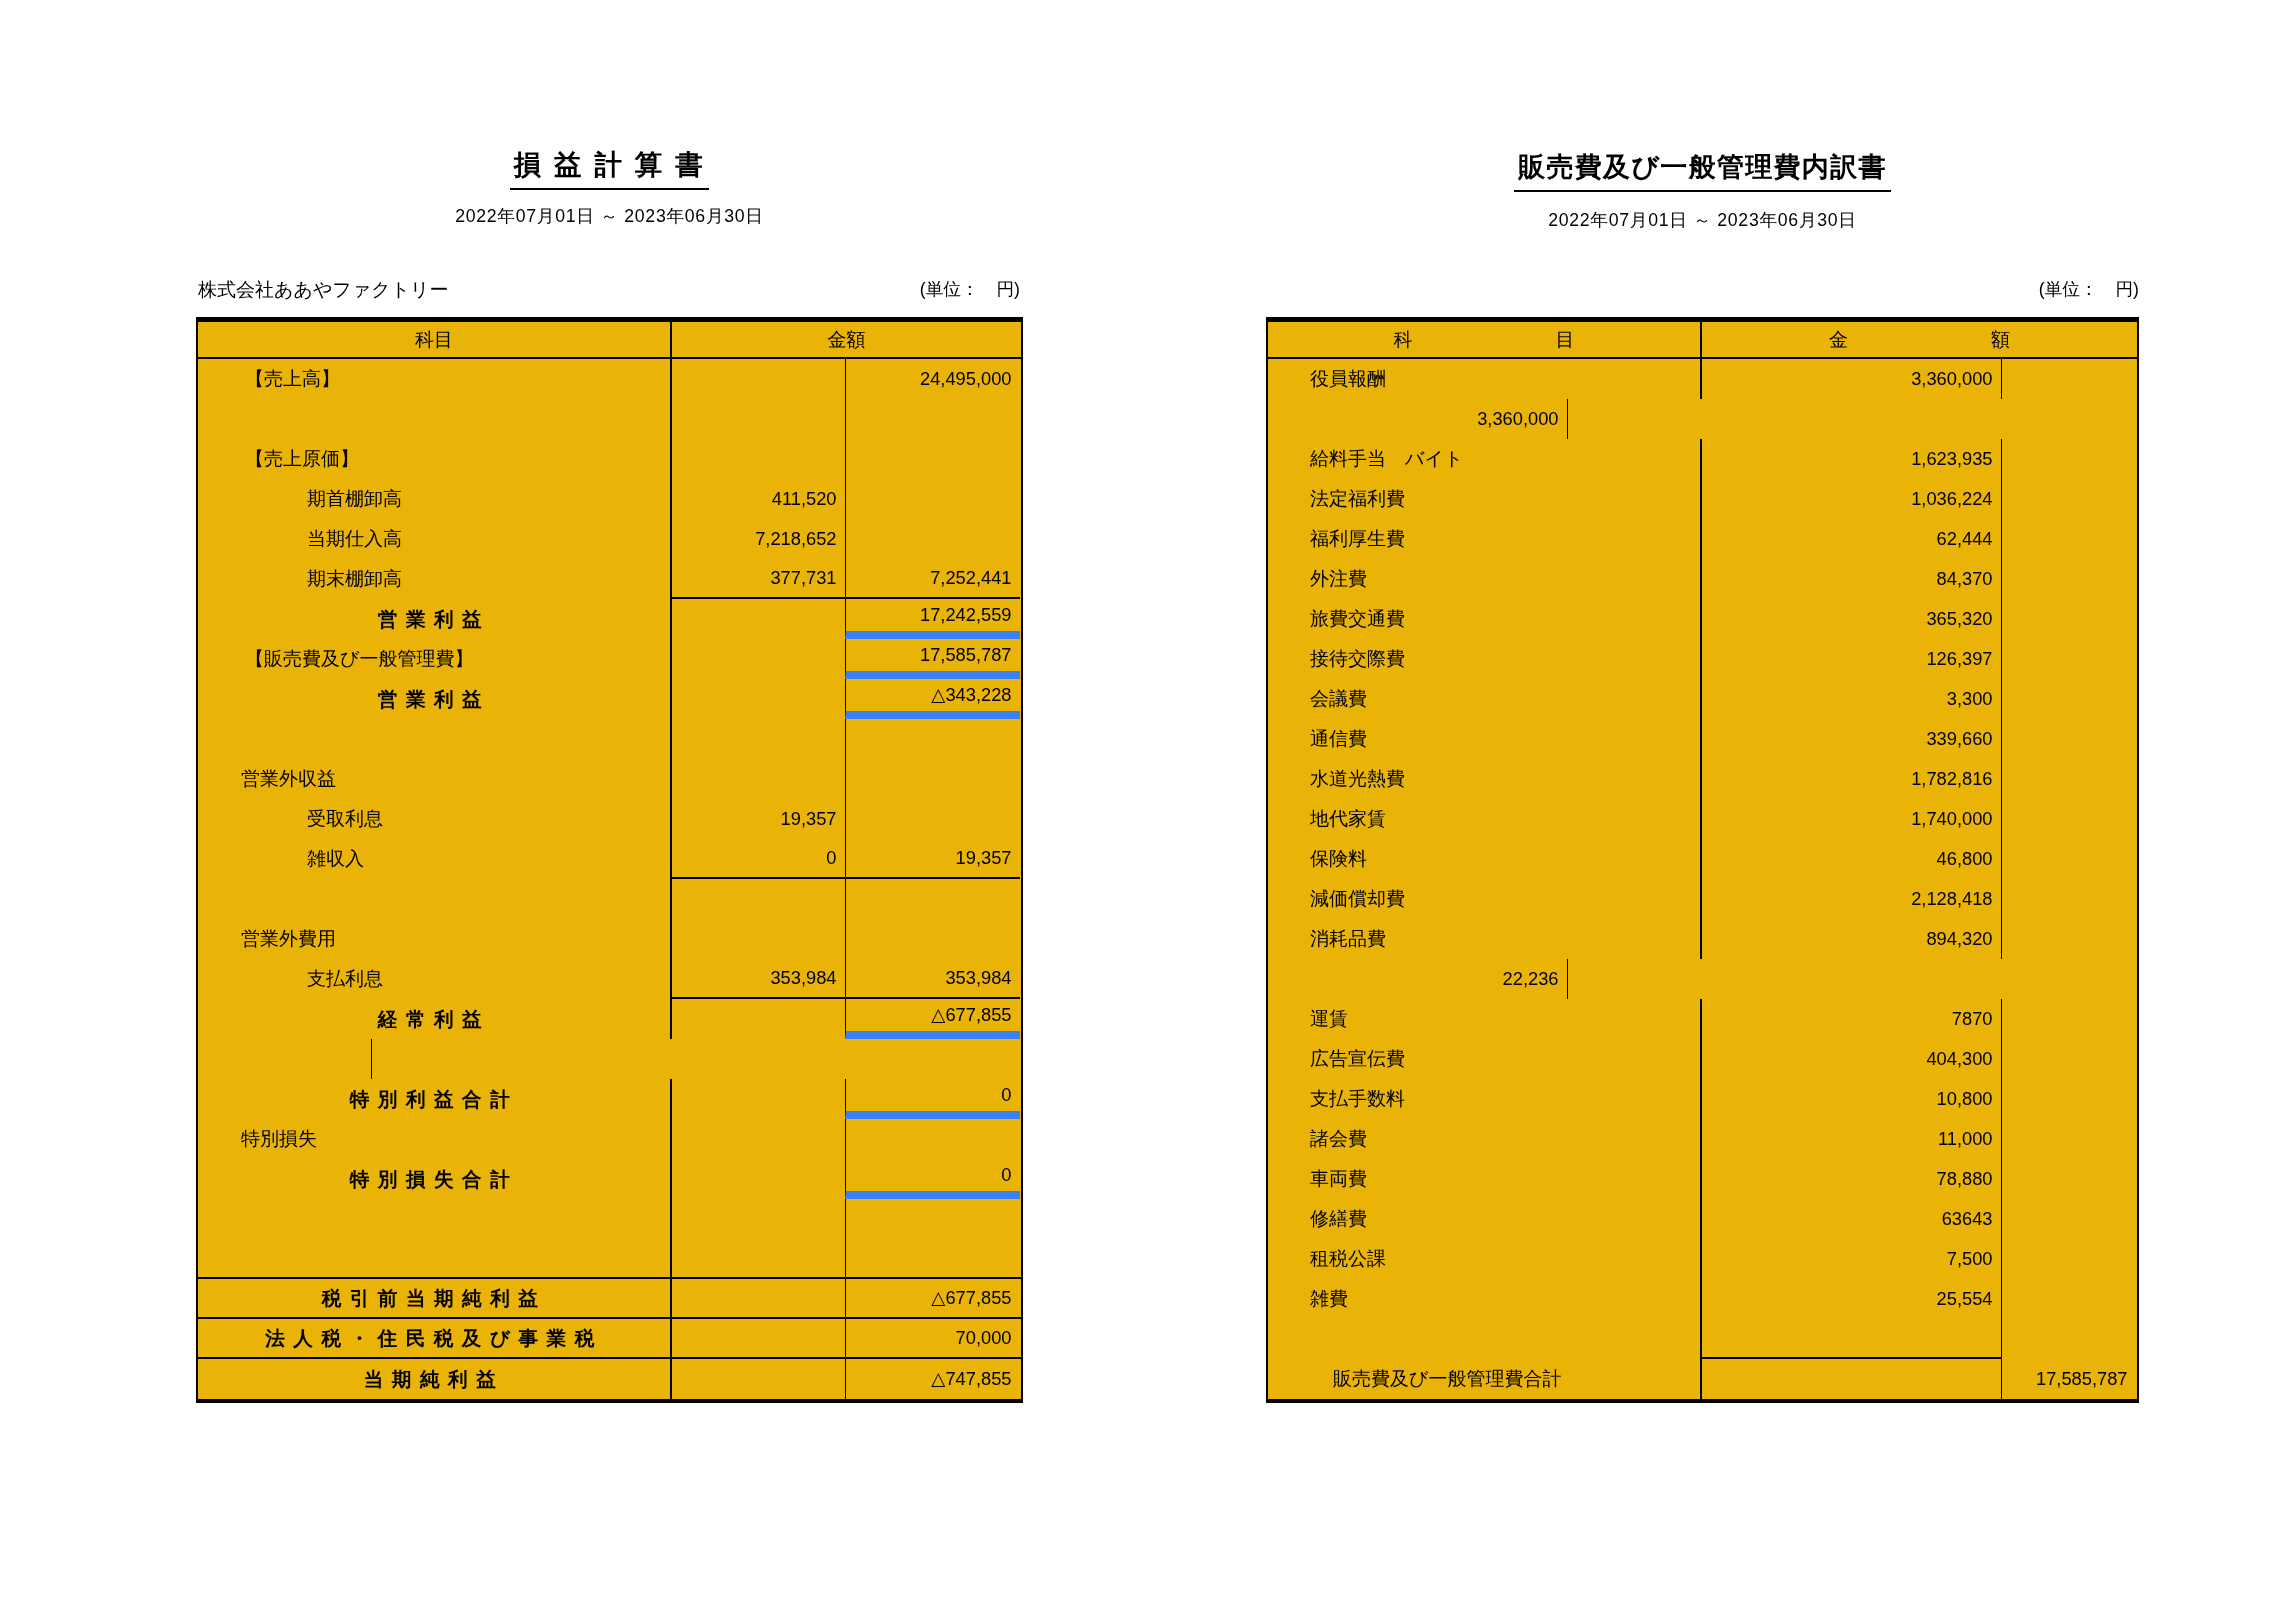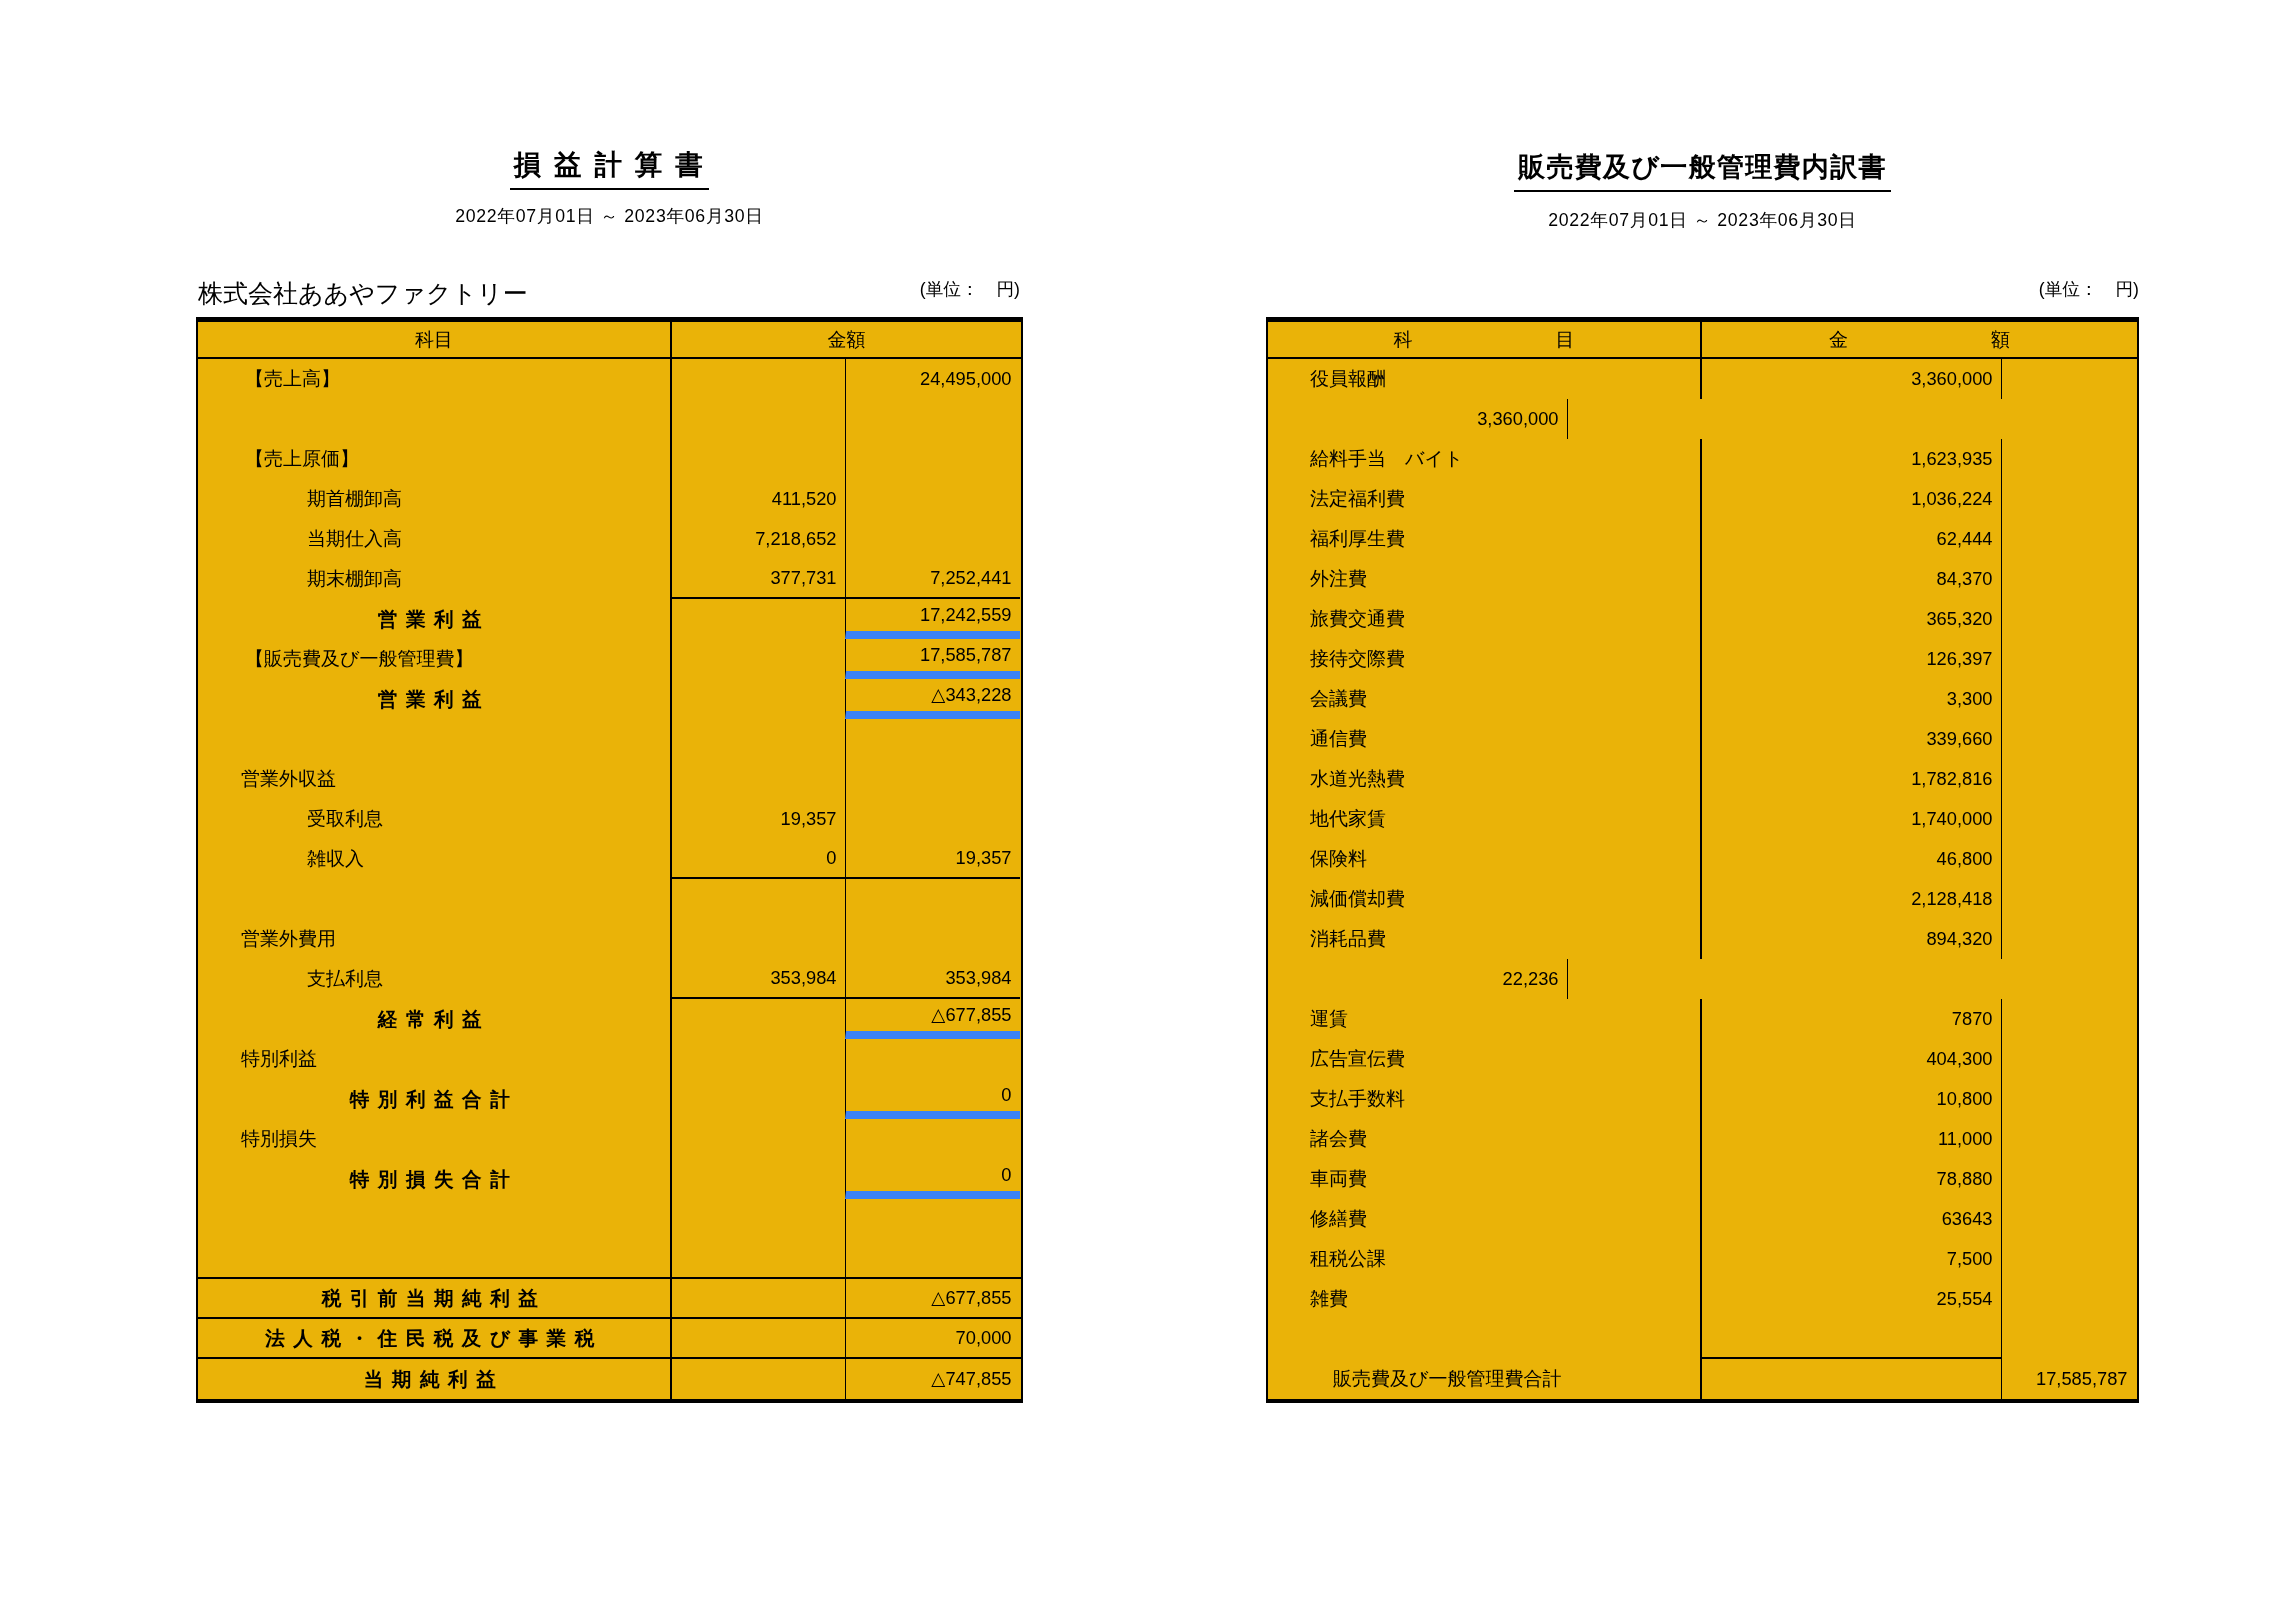--- a/index.html
+++ b/index.html
@@ -7,21 +7,21 @@
     width:2295px;height:1623px;position:relative;background:#ffffff;
     font-family:"Liberation Sans","DejaVu Sans",sans-serif;color:#000;
     overflow:hidden;
   }
   .doc-head{position:absolute;text-align:center;}
   .doc-title{
     display:inline-block;font-weight:bold;font-size:27.5px;letter-spacing:2.6px;
     border-bottom:2.6px solid #000;padding:0 3.9px 5.2px 3.9px;white-space:nowrap;
   }
   .doc-period{position:absolute;text-align:center;font-size:17.7px;letter-spacing:0.7px;}
-  .company-line{position:absolute;font-size:25px;}
+  .company-line{position:absolute;font-size:19px;}
   .unit-line{position:absolute;text-align:right;font-size:17.7px;}
   .fin-table{
     position:absolute;background:#eab308;
     border:2.6px solid #000;border-top-width:5.9px;border-bottom-width:4.6px;
     display:flex;flex-direction:column;box-sizing:border-box;
   }
   .thead{display:flex;height:35px;border-bottom:2.6px solid #000;flex:none;}
   .th{display:flex;align-items:center;justify-content:center;font-size:19px;box-sizing:border-box;}
   .tr{display:flex;height:40px;flex:none;box-sizing:border-box;}
   .td{display:flex;align-items:center;box-sizing:border-box;font-size:19px;white-space:nowrap;overflow:visible;}
@@ -144,21 +144,20 @@
       <div class="td td-l">支払利息</div>
       <div class="td td-a1">353,984</div>
       <div class="td td-a2">353,984</div>
     </div>
     <div class="tr t-total rule-right">
       <div class="td td-l">経常利益</div>
       <div class="td td-a1"></div>
       <div class="td td-a2">△677,855</div>
     </div>
     <div class="tr t-sub">
-      <div class="td td-l">特別利益</div>
       <div class="td td-a1"></div>
       <div class="td td-a2"></div>
     </div>
     <div class="tr t-total rule-right">
       <div class="td td-l">特別利益合計</div>
       <div class="td td-a1"></div>
       <div class="td td-a2">0</div>
     </div>
     <div class="tr t-sub">
       <div class="td td-l">特別損失</div>

